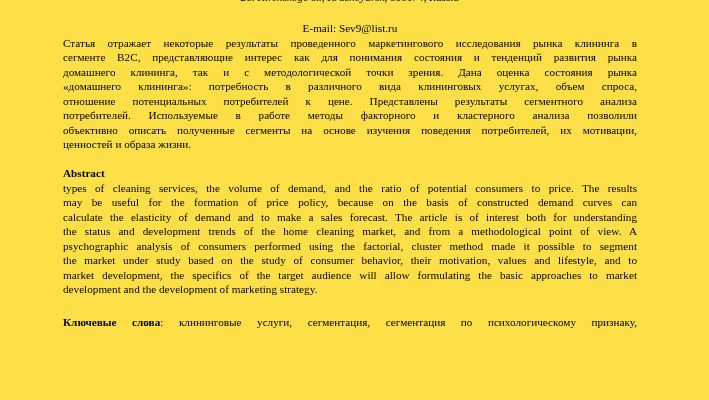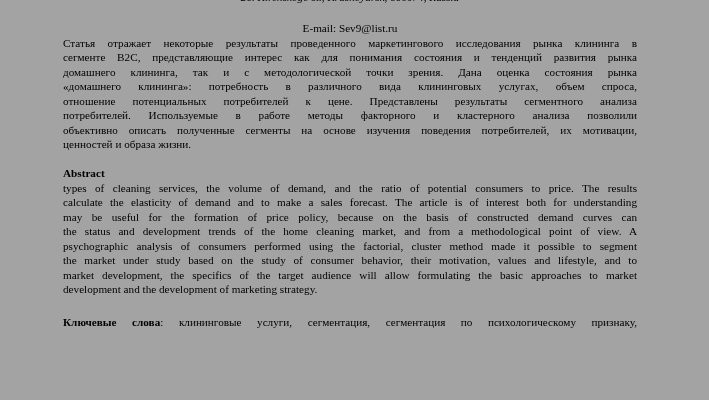--- a/index.html
+++ b/index.html
@@ -11,21 +11,21 @@
     width: 709px;
     height: 400px;
     overflow: hidden;
     font-family: "Liberation Serif", serif;
     color: #000000;
   }
   .page {
     position: relative;
     width: 709px;
     height: 400px;
-    background: #a3a3a3;
+    background: #fde047;
   }
   .text-block {
     position: absolute;
     left: 63px;
     top: 0;
     width: 574px;
     font-size: 11.2px;
     line-height: 14.55px;
   }
   
@@ -80,22 +80,22 @@
         <div class="tline">отношение потенциальных потребителей к цене. Представлены результаты сегментного анализа</div>
         <div class="tline">потребителей. Используемые в работе методы факторного и кластерного анализа позволили</div>
         <div class="tline">объективно описать полученные сегменты на основе изучения поведения потребителей, их мотивации,</div>
         <div class="tline">ценностей и образа жизни.</div>
       </div>
 
     <div class="heading h-abs">Abstract</div>
 
     <div class="para">
         <div class="tline">types of cleaning services, the volume of demand, and the ratio of potential consumers to price. The results</div>
+        <div class="tline">may be useful for the formation of price policy, because on the basis of constructed demand curves can</div>
         <div class="tline">calculate the elasticity of demand and to make a sales forecast. The article is of interest both for understanding</div>
-        <div class="tline">may be useful for the formation of price policy, because on the basis of constructed demand curves can</div>
         <div class="tline">the status and development trends of the home cleaning market, and from a methodological point of view. A</div>
         <div class="tline">psychographic analysis of consumers performed using the factorial, cluster method made it possible to segment</div>
         <div class="tline">the market under study based on the study of consumer behavior, their motivation, values and lifestyle, and to</div>
         <div class="tline">market development, the specifics of the target audience will allow formulating the basic approaches to market</div>
         <div class="tline">development and the development of marketing strategy.</div>
       </div>
 
     <div class="kw">
       <span class="kw-label">Ключевые слова</span><span>: клининговые услуги, сегментация, сегментация по психологическому признаку,</span>
     </div>

